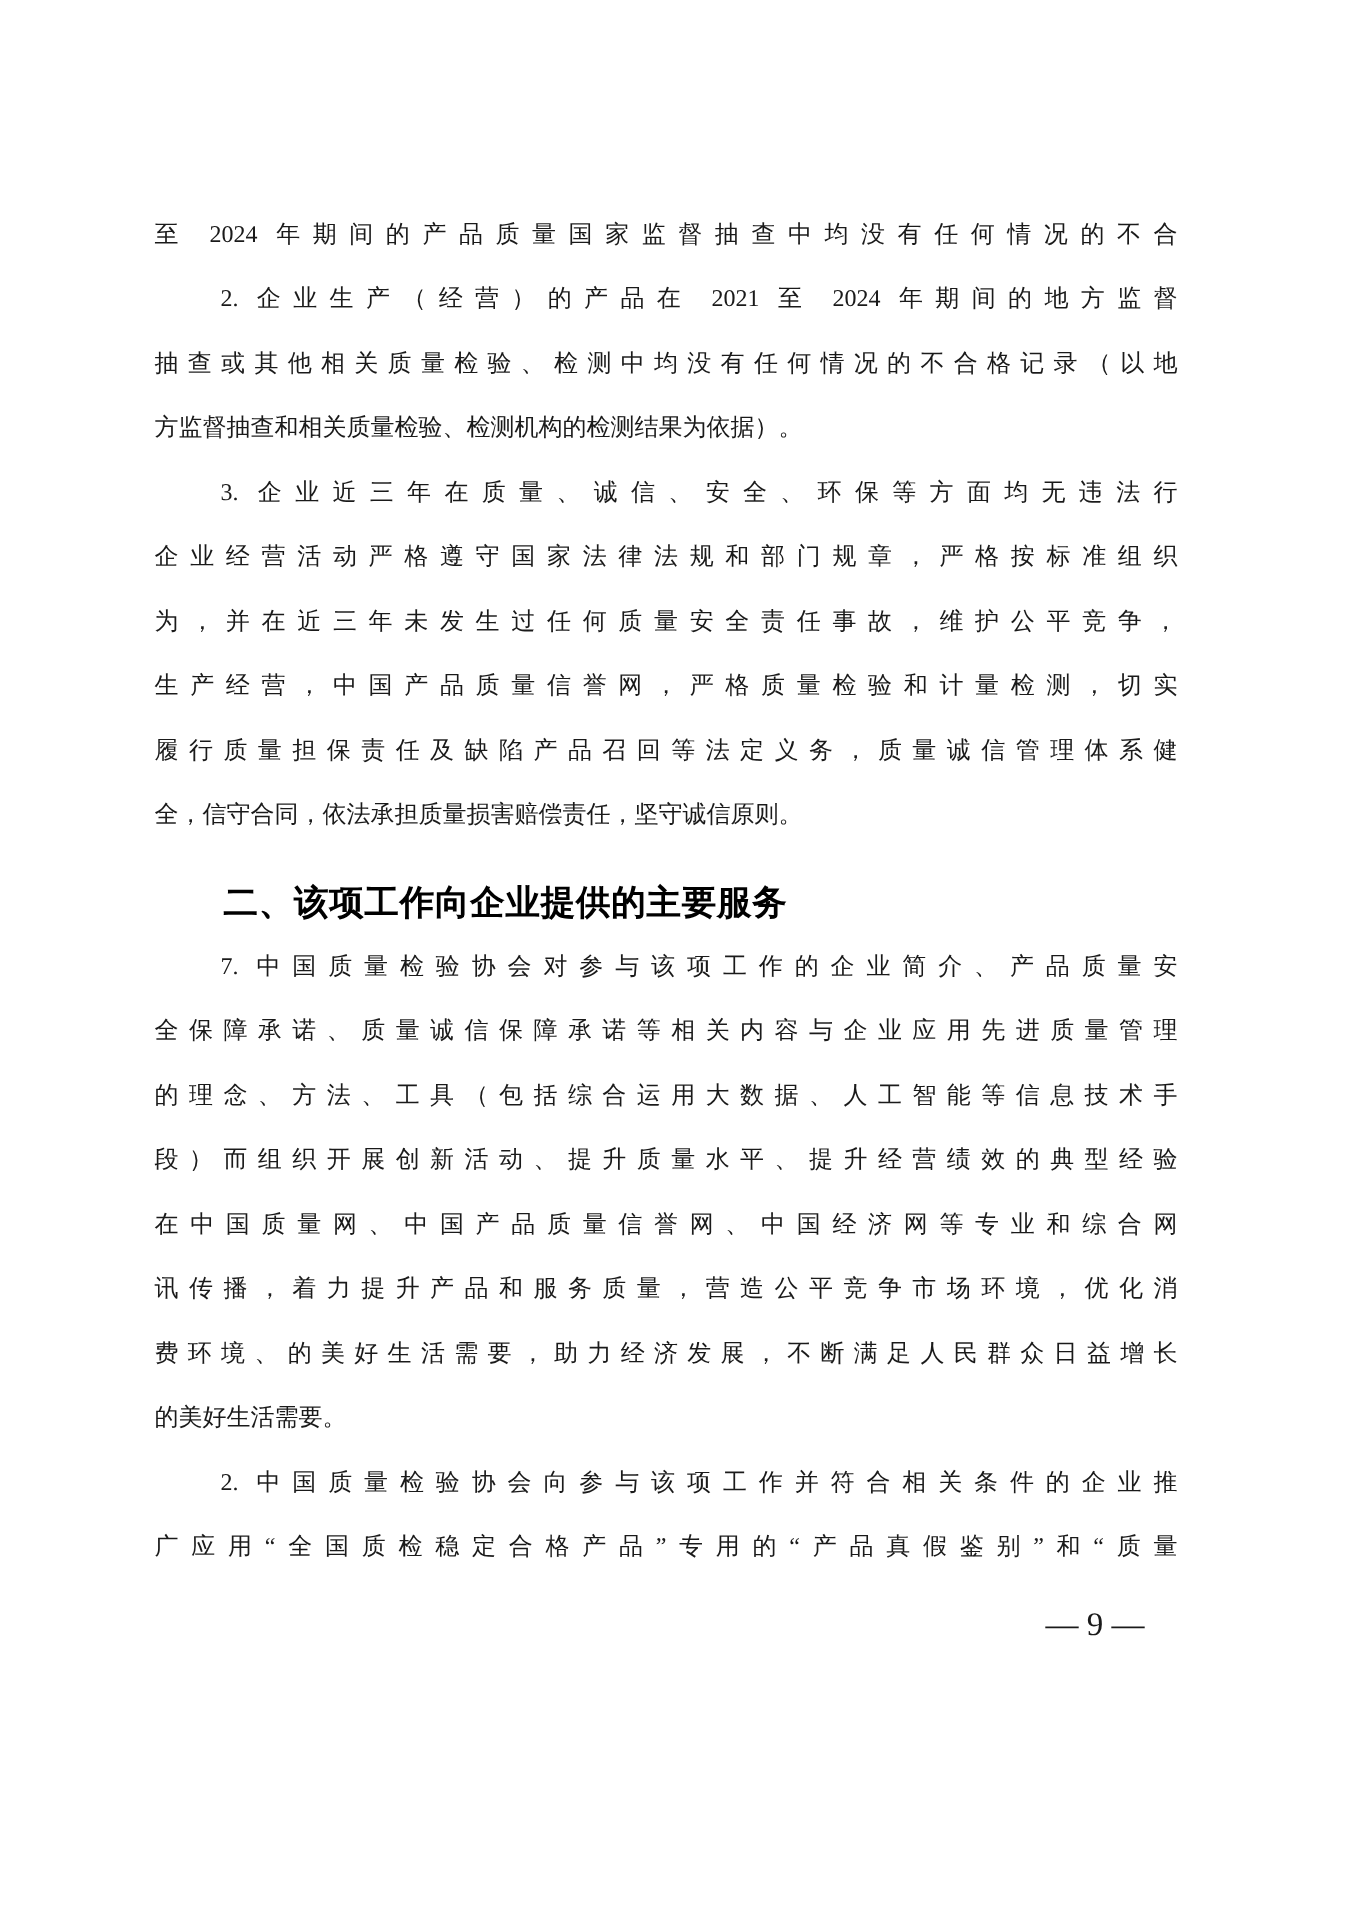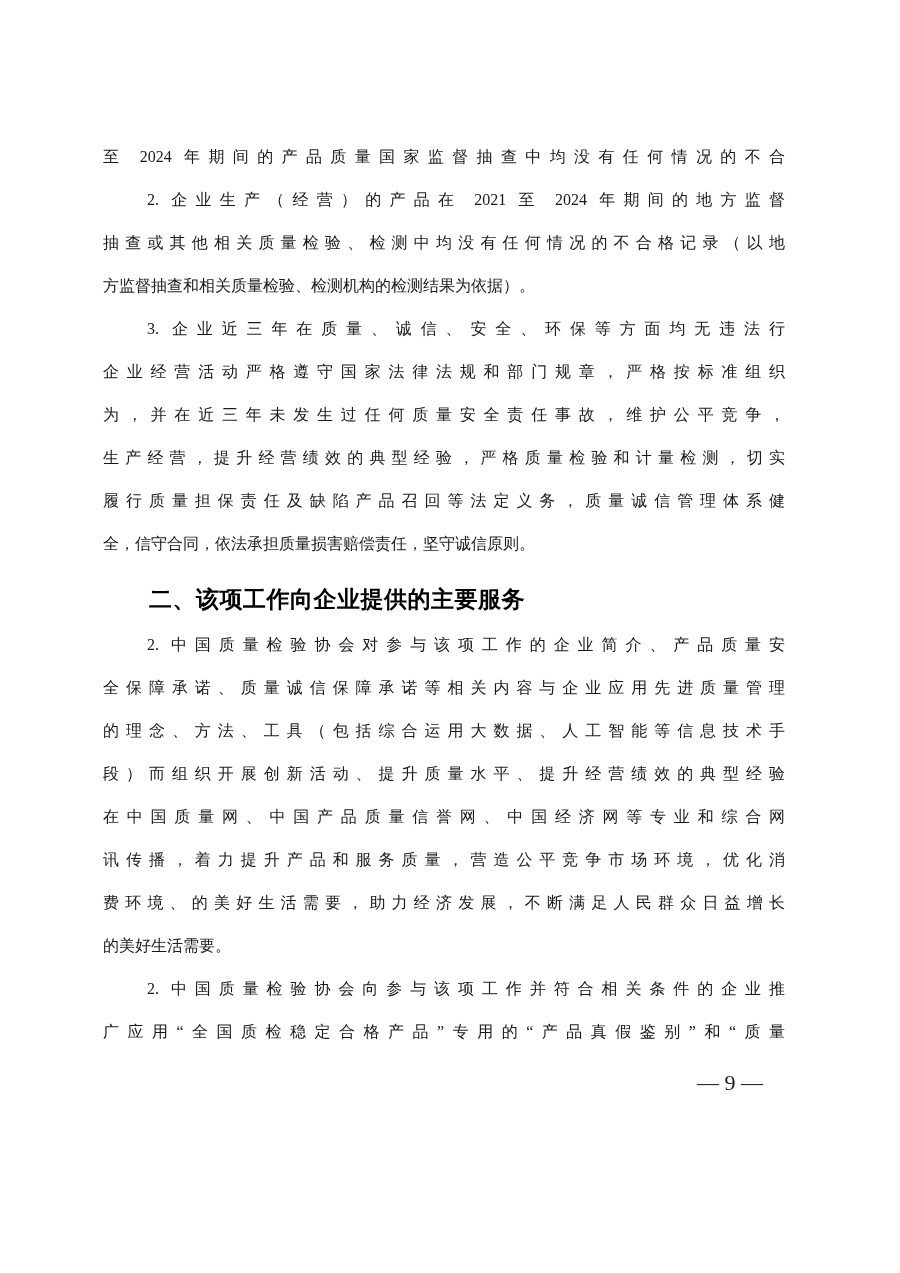--- a/index.html
+++ b/index.html
@@ -25,21 +25,21 @@
     white-space: nowrap;
     text-align: justify;
     text-align-last: left;
     text-justify: inter-character;
     color: #1a1a1a;
   }
   .ln.fill { text-align-last: justify; white-space: normal; }
   .ln.end  { text-align-last: left; }
   .ln.ind  { text-indent: 44px; }
   .heading {
-    font-family: Liberation Mono, monospace;
+    font-family: Liberation Serif, serif;
     font-weight: 700;
     color: #000000;
     font-size: 23px;
     line-height: 43px;
     height: 43px;
     margin: 15px 0 0 0;
     text-indent: 46px;
     letter-spacing: 0.5px;
   }
   .page-number {
@@ -57,27 +57,27 @@
 <div class="page">
   <div class="content">
 
     <div class="ln fill">至 2024 年期间的产品质量国家监督抽查中均没有任何情况的不合</div>
     <div class="ln fill ind">2. 企业生产（经营）的产品在 2021 至 2024 年期间的地方监督</div>
     <div class="ln fill">抽查或其他相关质量检验、检测中均没有任何情况的不合格记录（以地</div>
     <div class="ln end">方监督抽查和相关质量检验、检测机构的检测结果为依据）。</div>
     <div class="ln fill ind">3. 企业近三年在质量、诚信、安全、环保等方面均无违法行</div>
     <div class="ln fill">企业经营活动严格遵守国家法律法规和部门规章，严格按标准组织</div>
     <div class="ln fill">为，并在近三年未发生过任何质量安全责任事故，维护公平竞争，</div>
-    <div class="ln fill">生产经营，提升经营绩效的典型经验，严格质量检验和计量检测，切实</div>
+    <div class="ln fill">生产经营，中国产品质量信誉网，严格质量检验和计量检测，切实</div>
     <div class="ln fill">履行质量担保责任及缺陷产品召回等法定义务，质量诚信管理体系健</div>
     <div class="ln end">全，信守合同，依法承担质量损害赔偿责任，坚守诚信原则。</div>
 
     <h2 class="heading">二、该项工作向企业提供的主要服务</h2>
 
-    <div class="ln fill ind">2. 中国质量检验协会对参与该项工作的企业简介、产品质量安</div>
+    <div class="ln fill ind">7. 中国质量检验协会对参与该项工作的企业简介、产品质量安</div>
     <div class="ln fill">全保障承诺、质量诚信保障承诺等相关内容与企业应用先进质量管理</div>
     <div class="ln fill">的理念、方法、工具（包括综合运用大数据、人工智能等信息技术手</div>
     <div class="ln fill">段）而组织开展创新活动、提升质量水平、提升经营绩效的典型经验</div>
     <div class="ln fill">在中国质量网、中国产品质量信誉网、中国经济网等专业和综合网</div>
     <div class="ln fill">讯传播，着力提升产品和服务质量，营造公平竞争市场环境，优化消</div>
     <div class="ln fill">费环境、的美好生活需要，助力经济发展，不断满足人民群众日益增长</div>
     <div class="ln end">的美好生活需要。</div>
     <div class="ln fill ind">2. 中国质量检验协会向参与该项工作并符合相关条件的企业推</div>
     <div class="ln fill">广应用“全国质检稳定合格产品”专用的“产品真假鉴别”和“质量</div>
 

